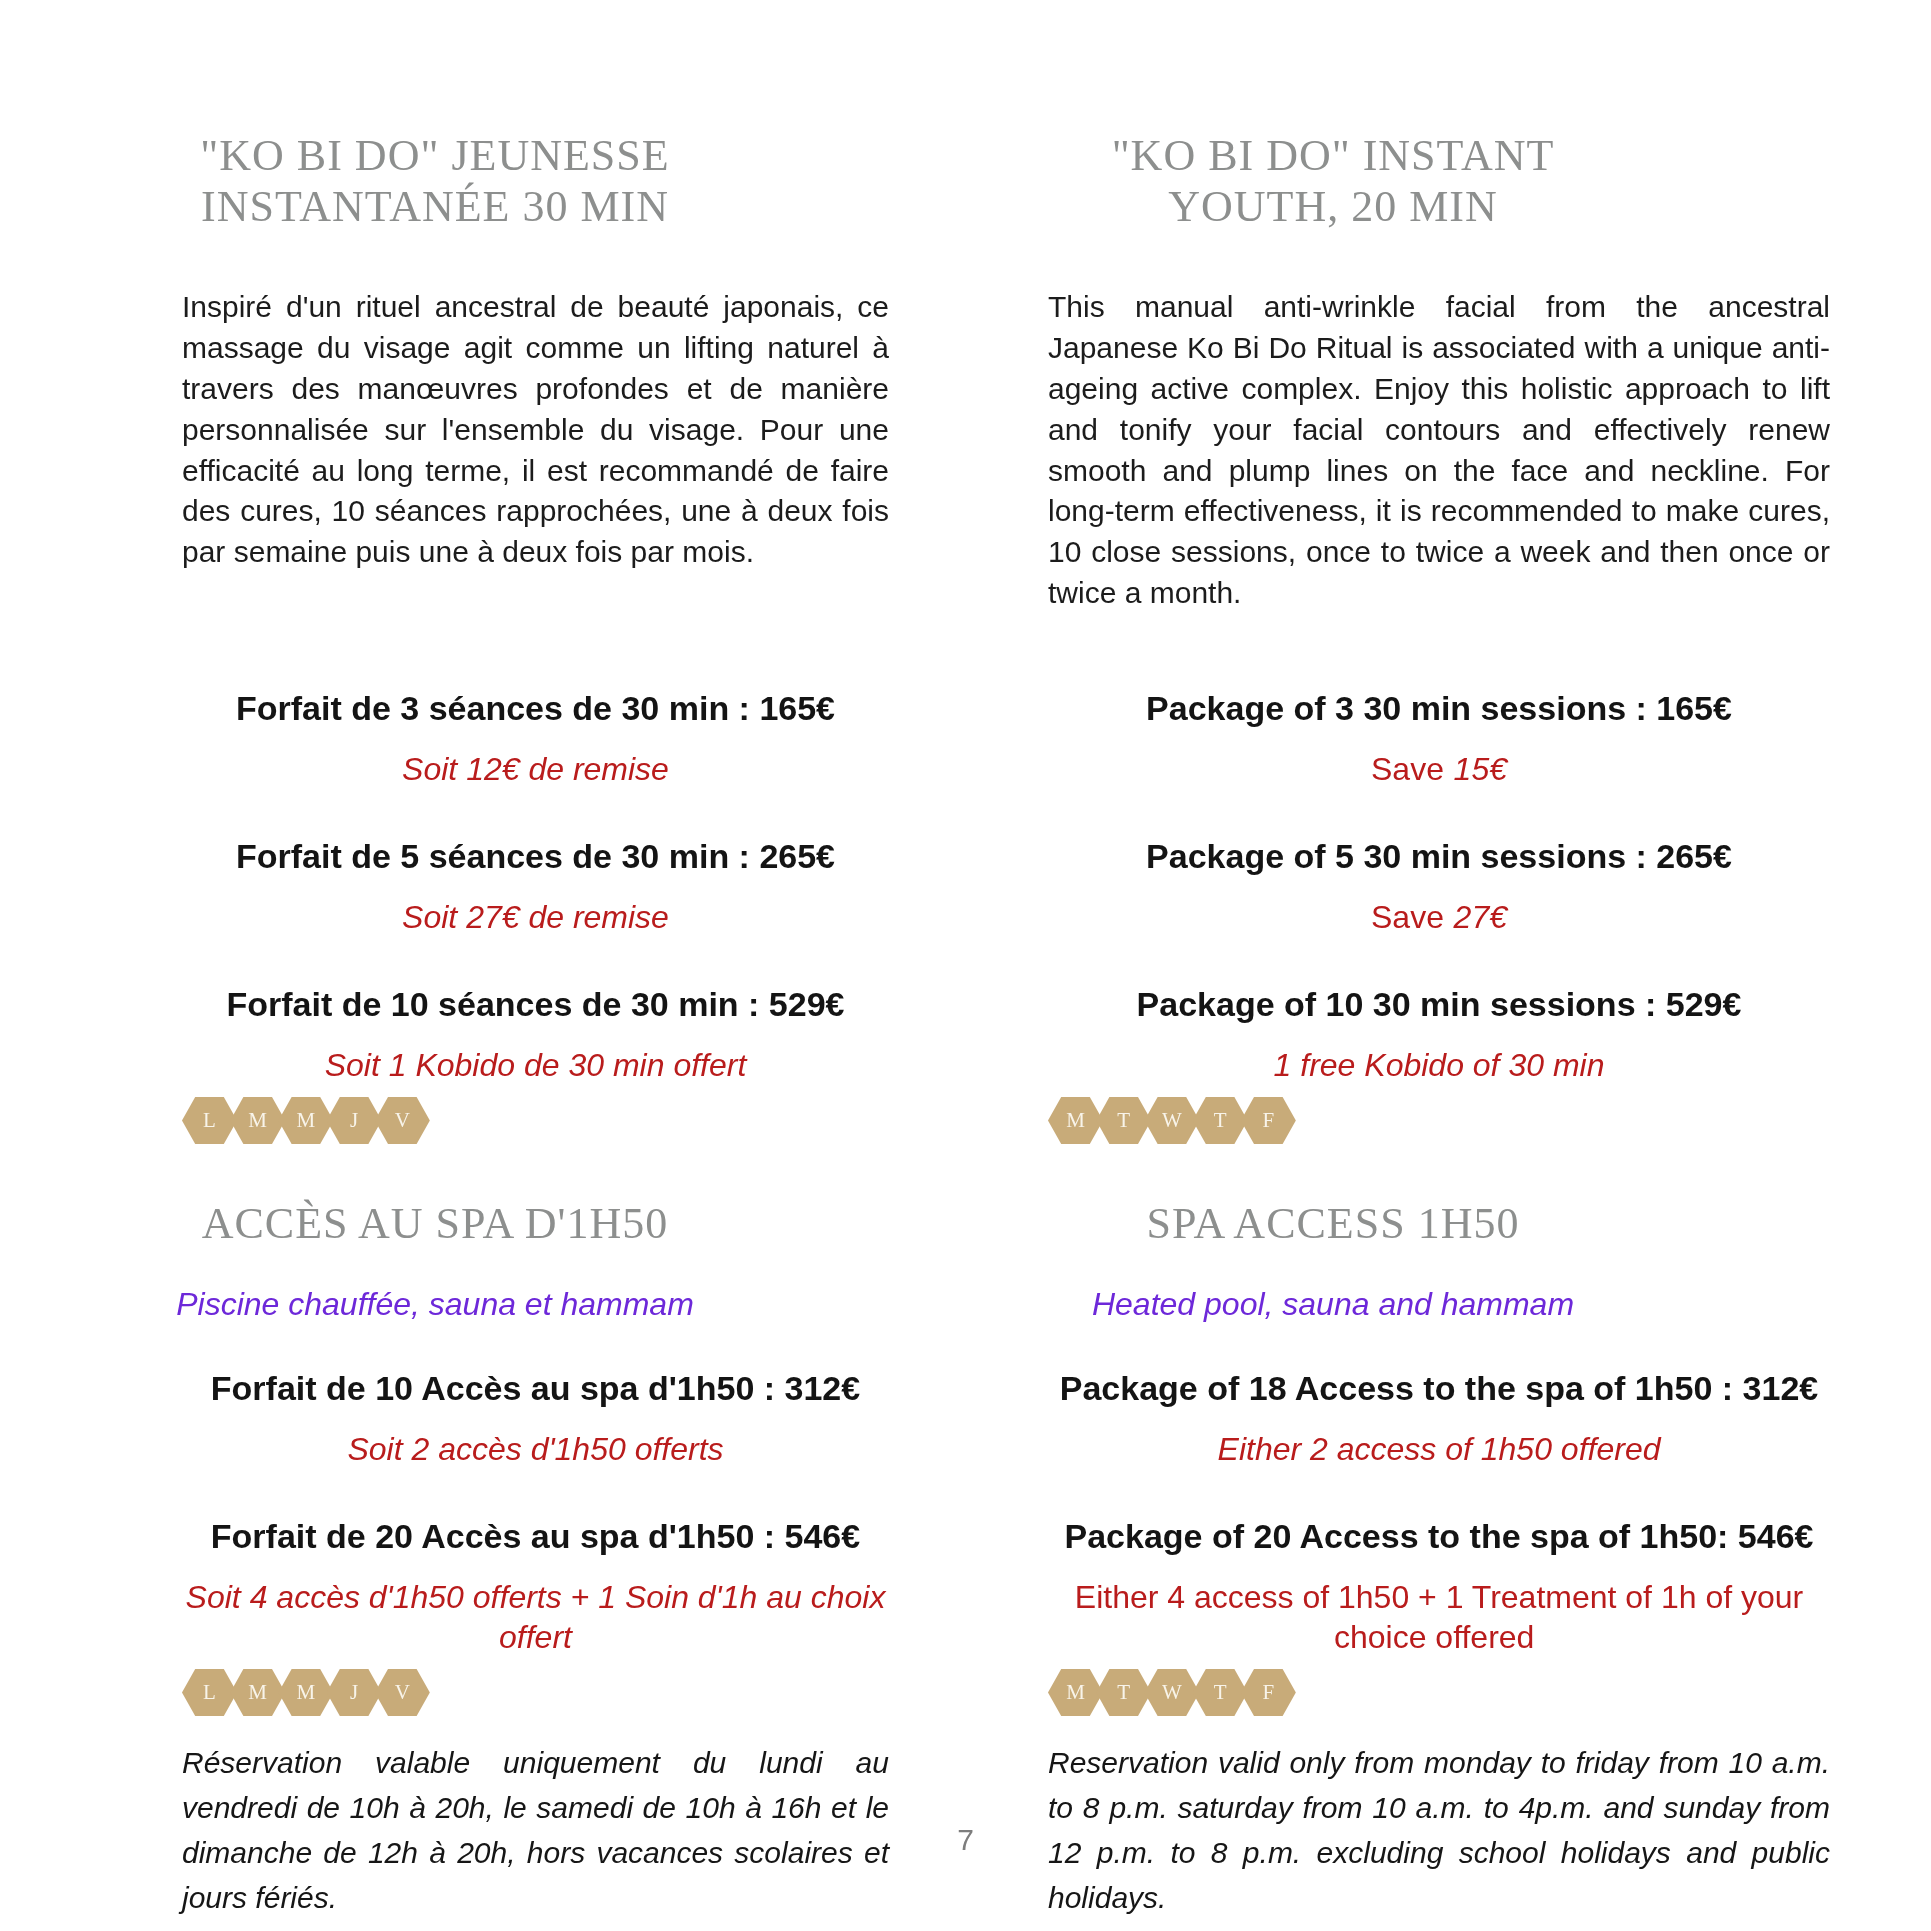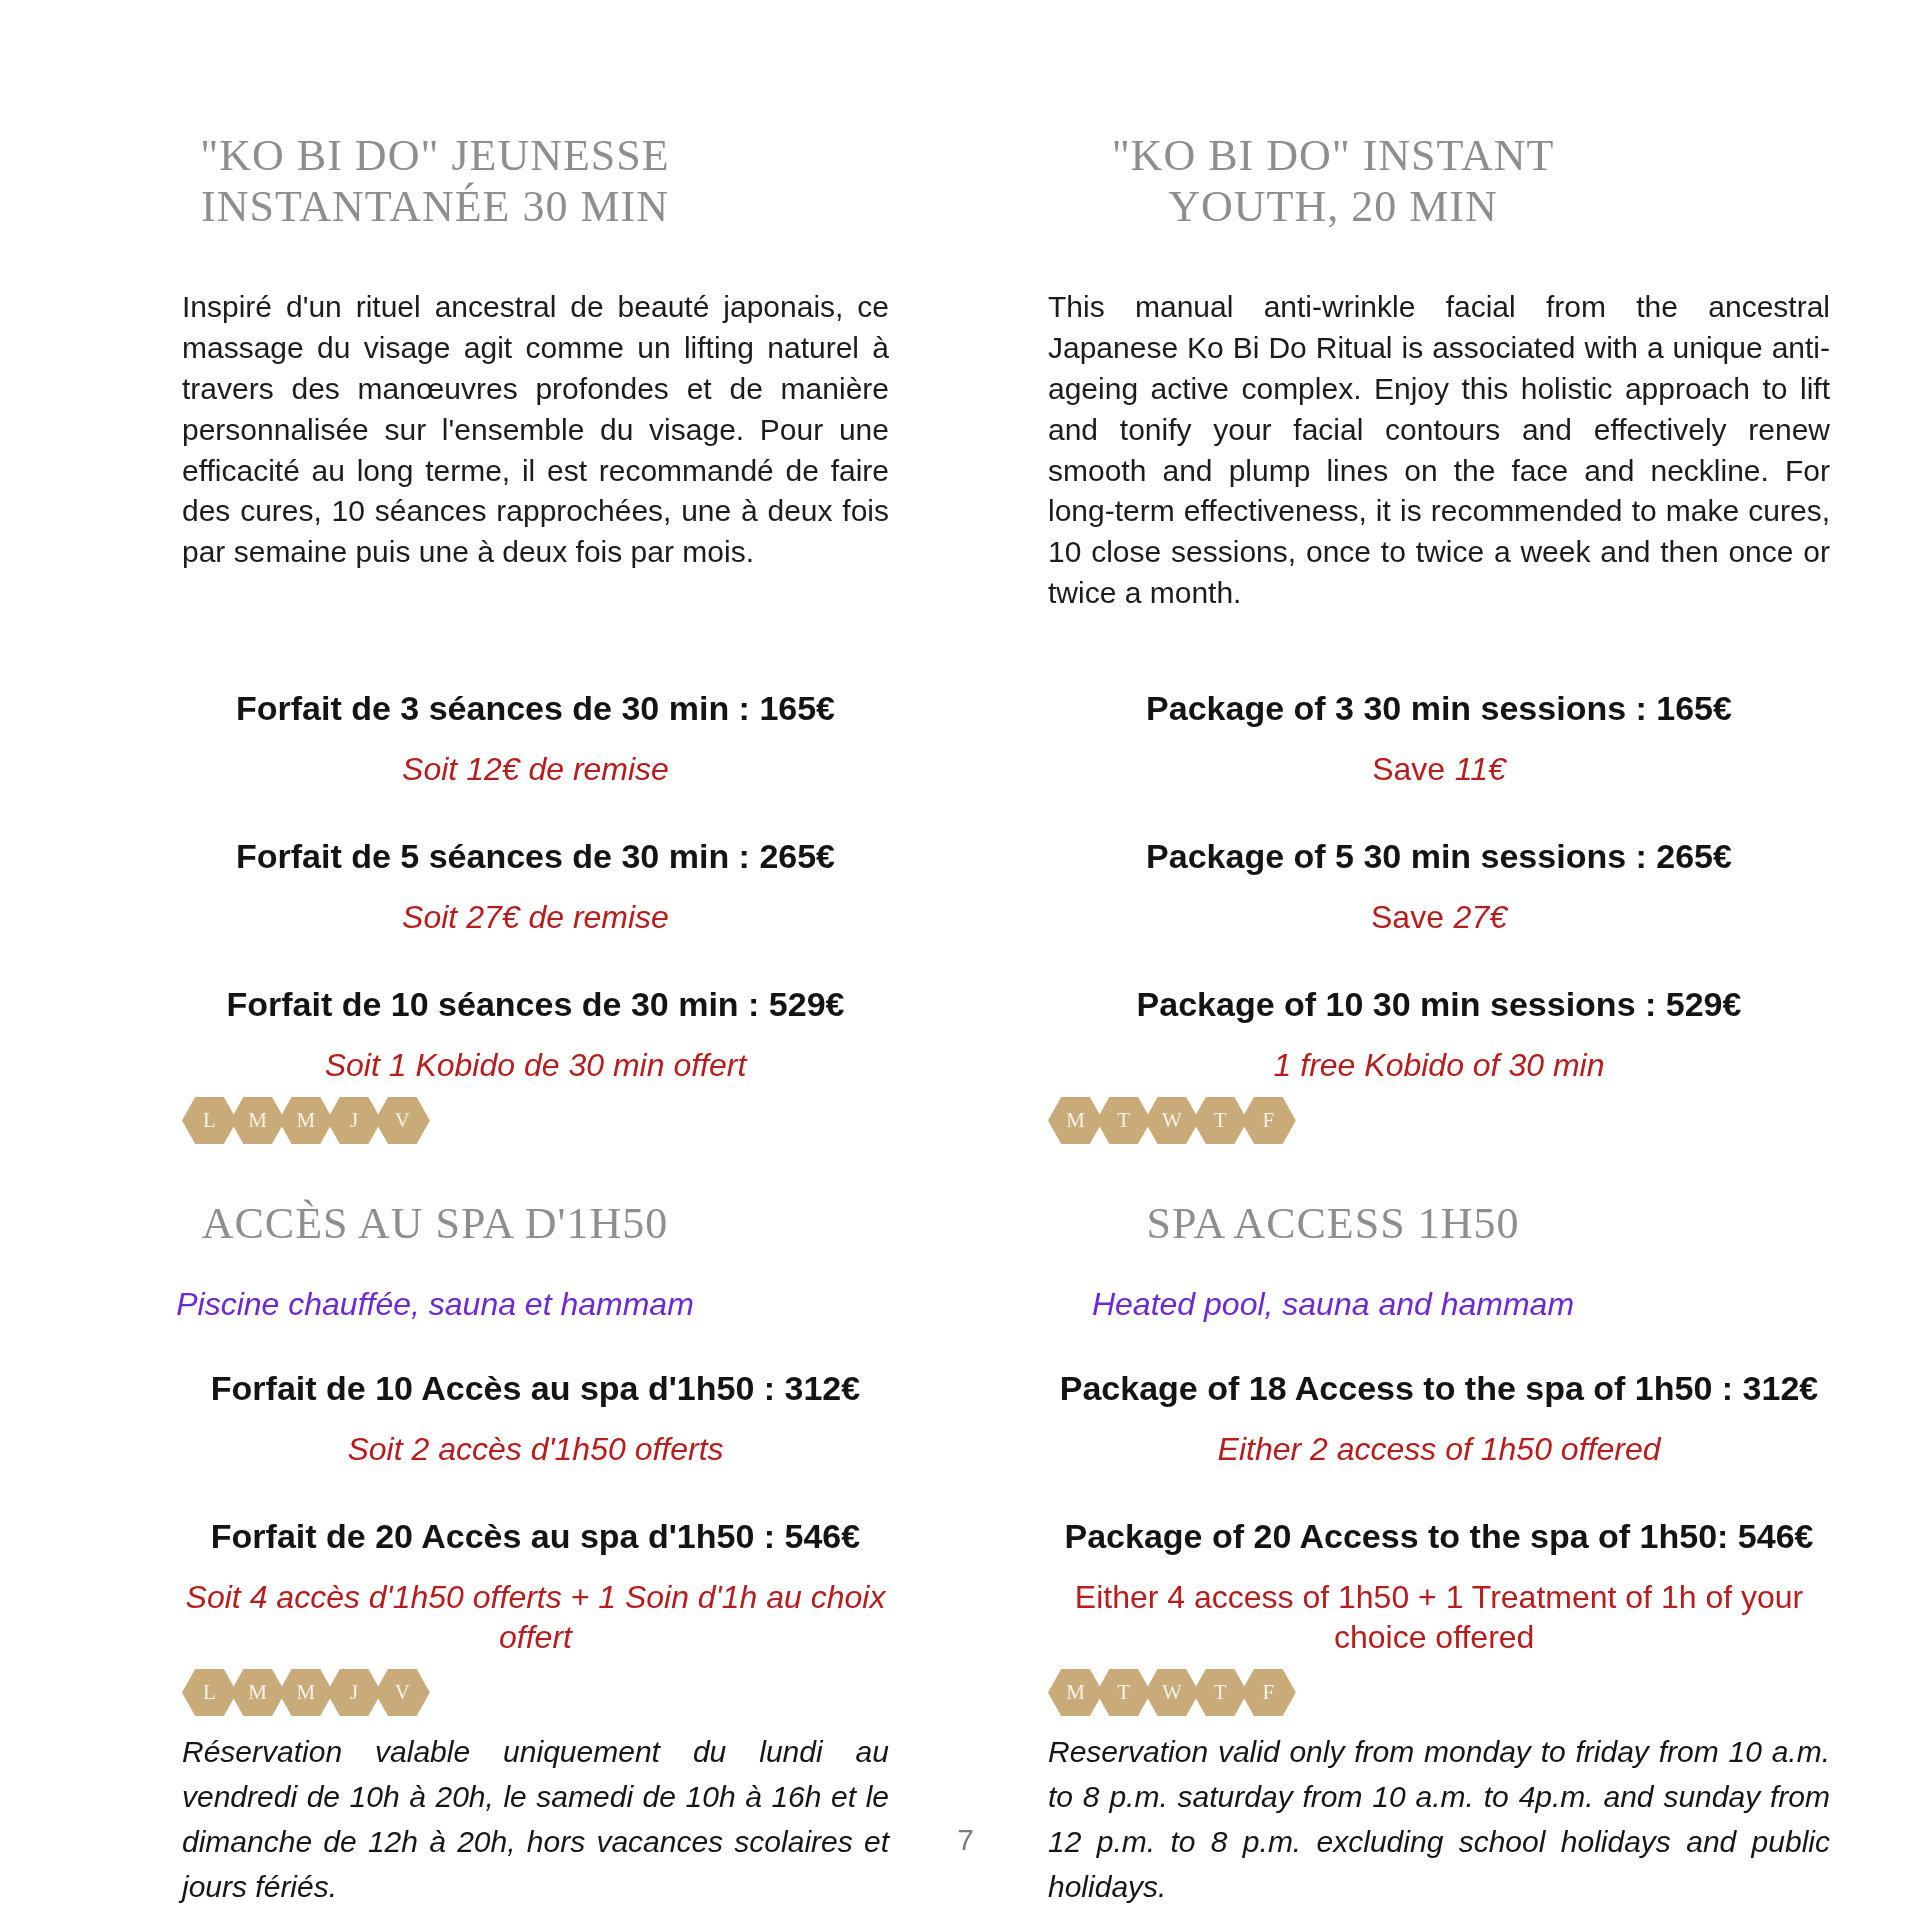--- a/index.html
+++ b/index.html
@@ -37,21 +37,21 @@
     width:55px; height:47px; margin-right:-6.8px;
     background:#c8ab79;
     clip-path:polygon(0 50%, 24% 0, 76% 0, 100% 50%, 76% 100%, 24% 100%);
     display:flex; align-items:center; justify-content:center;
   }
   .day-letter { font-family:"Liberation Serif", serif; font-size:21px; color:#f8f4ea; }
 
   .spa-header { margin-top:54px; }
   .spa-packages { margin-top:46px; }
   .reservation {
-    margin-top:13px; font-size:30px; line-height:1.5;
+    margin-top:24px; font-size:30px; line-height:1.5;
     font-style:italic; text-align:justify; color:#161616;
   }
   .page-number {
     position:absolute; left:0; right:0; top:1823px; text-align:center;
     font-size:30px; color:#7d7d7d;
   }
 </style>
 </head>
 <body>
 
@@ -157,21 +157,21 @@
       <div>YOUTH, 20 MIN</div>
     </h2>
 
     <div class="flow">
       <p class="body-text">This manual anti-wrinkle facial from the ancestral Japanese Ko Bi Do Ritual is associated with a unique anti-ageing active complex. Enjoy this holistic approach to lift and tonify your facial contours and effectively renew smooth and plump lines on the face and neckline. For long-term effectiveness, it is recommended to make cures, 10 close sessions, once to twice a week and then once or twice a month.</p>
 
       <div class="packages">
         <div class="package">
           <div class="package-label">Package of 3 30 min sessions : 165€</div>
           <div class="package-note">
-            <span class="note-upright">Save</span><span class="note-italic">11€</span>
+            <span class="note-upright">Save</span><span class="note-italic">15€</span>
           </div>
         </div>
         <div class="package">
           <div class="package-label">Package of 5 30 min sessions : 265€</div>
           <div class="package-note">
             <span class="note-upright">Save</span><span class="note-italic">27€</span>
           </div>
         </div>
         <div class="package">
           <div class="package-label">Package of 10 30 min sessions : 529€</div>

